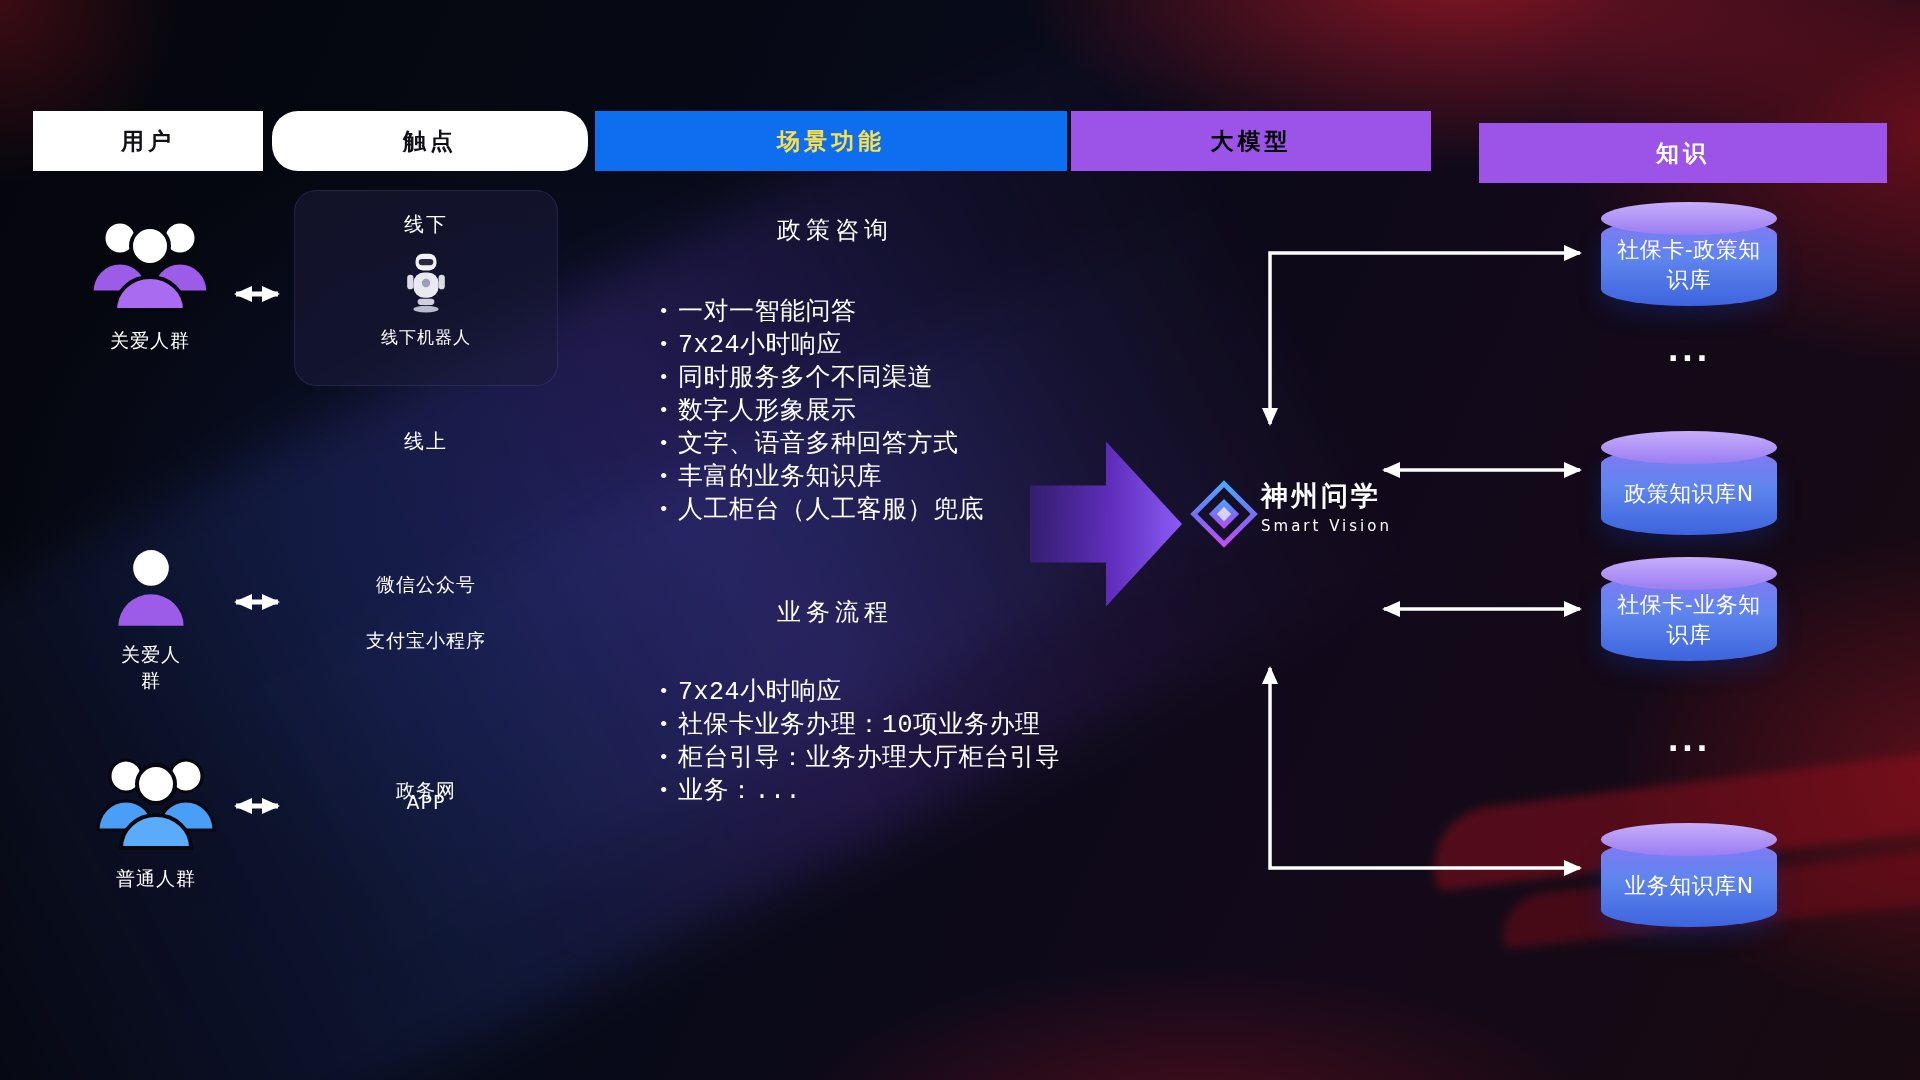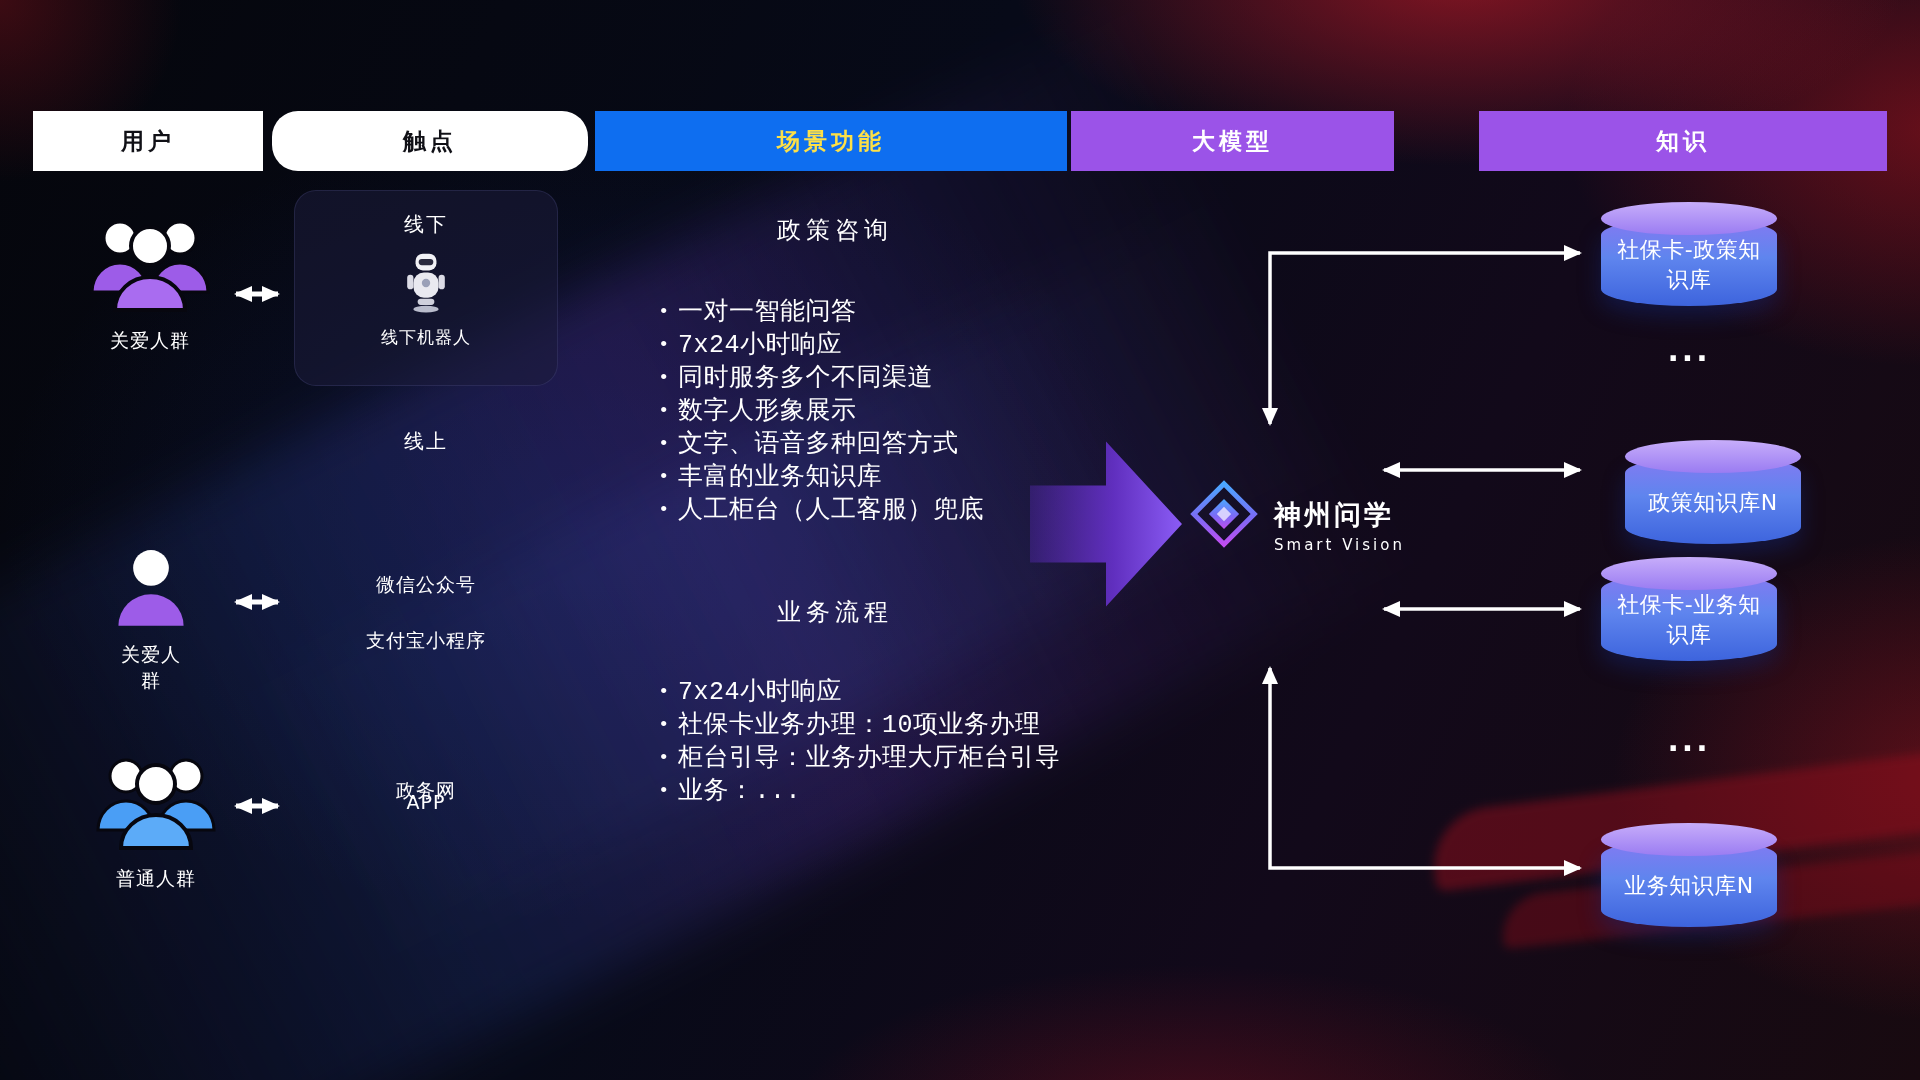--- a/index.html
+++ b/index.html
@@ -31,22 +31,22 @@
     border-radius:60px 10px 60px 10px; transform:rotate(-7deg); }
   .swoosh2{ left:1500px; top:872px; width:480px; height:52px; background:rgba(130,12,24,.45);
     border-radius:50px 8px 50px 8px; transform:rotate(-6deg); }
 
   
   .hbtn{ position:absolute; top:111px; height:60px; display:flex; align-items:center;
     justify-content:center; font-size:23px; font-weight:bold; letter-spacing:4px; }
   .hb1{ left:33px;  width:230px; background:#fff; color:#101016; }
   .hb2{ left:272px; width:316px; background:#fff; color:#101016;border-radius:26px; }
   .hb3{ left:595px; width:472px; background:#0e6ef0; color:#fde047; }
-  .hb4{ left:1071px;width:323px; background:#9b53e8; color:#ffffff; }
-  .hb5{ left:1479px;width:408px; background:#9b53e8; color:#fff; }
+  .hb4{ left:1071px;width:360px; background:#9b53e8; color:#000000; }
+  .hb5{ left:1479px;width:408px; background:#9b53e8; color:#fff;margin-top:12px; }
 
   
   .user-block{ position:absolute; text-align:center; }
   .user-label{ font-size:19px; margin-top:8px; letter-spacing:1px; }
   .ub1{ left:85px;  top:212px; width:130px; }
   .ub2{ left:113px; top:548px; width:76px;  }
   .ub3{ left:91px;  top:750px; width:130px; }
 
   
   .offline-box{ position:absolute; left:294px; top:190px; width:264px; height:196px;
@@ -68,37 +68,37 @@
   .sc-business .sc-list{ margin-top:48px; }
   .sc-list li{ position:relative; font-size:25px; line-height:33px; letter-spacing:.5px;font-family:Liberation Mono, monospace; }
   .sc-list li::before{ content:"•"; position:absolute; left:-20px; font-size:19px; }
 
   
   .flow-arrow{ position:absolute; left:1030px; top:428px; width:152px; height:192px;
     background:linear-gradient(90deg, rgba(86,40,180,.40), rgba(109,52,215,.85) 55%, #8b5cf6);
     clip-path:polygon(0 30%, 50% 30%, 50% 7%, 100% 50%, 50% 93%, 50% 70%, 0 70%); }
 
   
-  .brand{ position:absolute; left:1188px; top:478px; display:flex; align-items:flex-end; gap:14px; }
+  .brand{ position:absolute; left:1188px; top:478px; display:flex; align-items:flex-start; gap:1px; }
   .brand-text{ display:flex; flex-direction:column; }
   .brand-name{ font-size:27px; font-weight:bold; letter-spacing:3px; }
   .brand-sub{ font-size:15px; letter-spacing:3px; margin-top:3px; }
 
   
   .db{ position:absolute; left:1601px; width:176px; height:104px; }
   .db-body{ position:absolute; top:16px; left:0; width:100%; height:88px;
     border-radius:88px/17px;
     background:linear-gradient(180deg,#8579f2 0%, #5f85ee 45%, #3d64dd 100%);
     box-shadow:0 10px 22px rgba(20,40,120,.45); }
   .db-top{ position:absolute; top:0; left:0; width:100%; height:33px; border-radius:50%;
     background:linear-gradient(180deg,#c7adfa,#9a7cf2); }
   .db-label{ position:absolute; top:26px; left:10px; right:10px; bottom:4px;
     display:flex; align-items:center; justify-content:center; text-align:center;
     font-size:22px; line-height:1.35; letter-spacing:.5px; }
-  .db1{ top:202px; } .db2{ top:440px;margin-left:24px; } .db3{ top:557px; } .db4{ top:823px; }
+  .db1{ top:202px; } .db2{ top:431px; } .db3{ top:557px; } .db4{ top:823px; }
   .dots{ position:absolute; left:1601px; width:176px; text-align:center;
     font-size:30px; font-weight:bold; letter-spacing:3px; }
   .dots1{ top:333px; } .dots2{ top:723px; }
 
   .connectors{ position:absolute; left:0; top:0; pointer-events:none; }
 </style>
 </head>
 <body>
 
 <div class="canvas">

